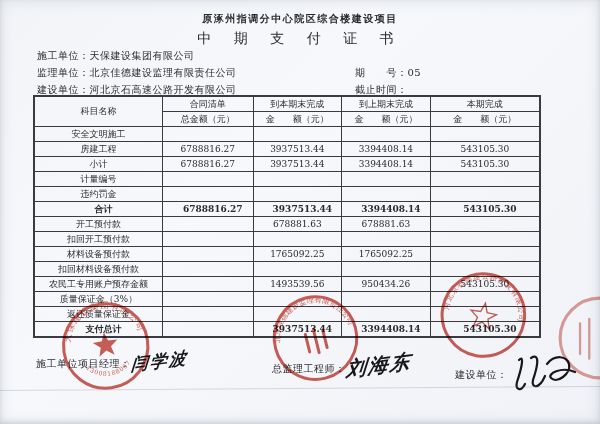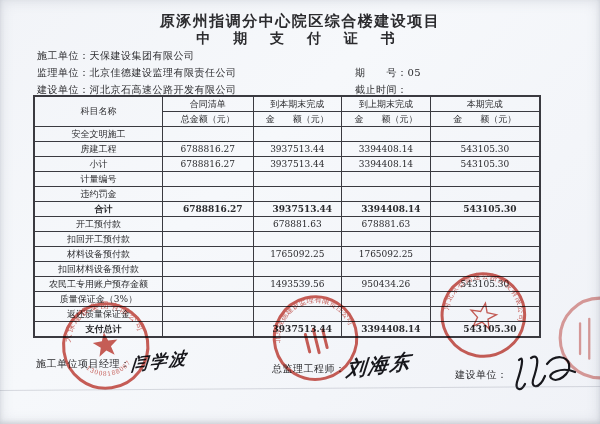--- a/index.html
+++ b/index.html
@@ -4,23 +4,23 @@
 <style>
   html,body{margin:0;padding:0;background:#d8d8d8;}
   .page{
     position:relative;width:600px;height:424px;overflow:hidden;
     background:linear-gradient(135deg,#f2f4f8 0%,#f6f8fb 40%,#f0f2f7 100%);
     box-shadow:inset 0 0 14px rgba(90,100,120,.18), inset 0 -2px 4px rgba(80,80,90,.15);
     font-family:"DejaVu Serif","Liberation Serif",serif;
     color:#2b2b2e;
   }
   .title{position:absolute;top:12px;left:0;width:100%;text-align:center;
-    font-size:15px;font-weight:bold;letter-spacing:1.5px;}
+    font-size:10px;font-weight:bold;letter-spacing:1.5px;}
   .subtitle{position:absolute;top:30px;left:0;width:100%;text-align:center;
-    font-size:14px;font-weight:bold;letter-spacing:9px;}
+    font-size:14px;font-weight:normal;letter-spacing:9px;}
   .info{position:absolute;font-size:10px;letter-spacing:.5px;white-space:pre;}
   .info-left{left:37px;}
   .info-right{left:355px;}
   .row1{top:49px;} .row2{top:66px;} .row3{top:83px;}
   table.pay{
     position:absolute;left:33px;top:95px;width:508px;border-collapse:collapse;
     font-size:9px;table-layout:fixed;
   }
   table.pay th,table.pay td{
     border:1px solid #3a3a40;height:14px;padding:0 2px;text-align:center;

